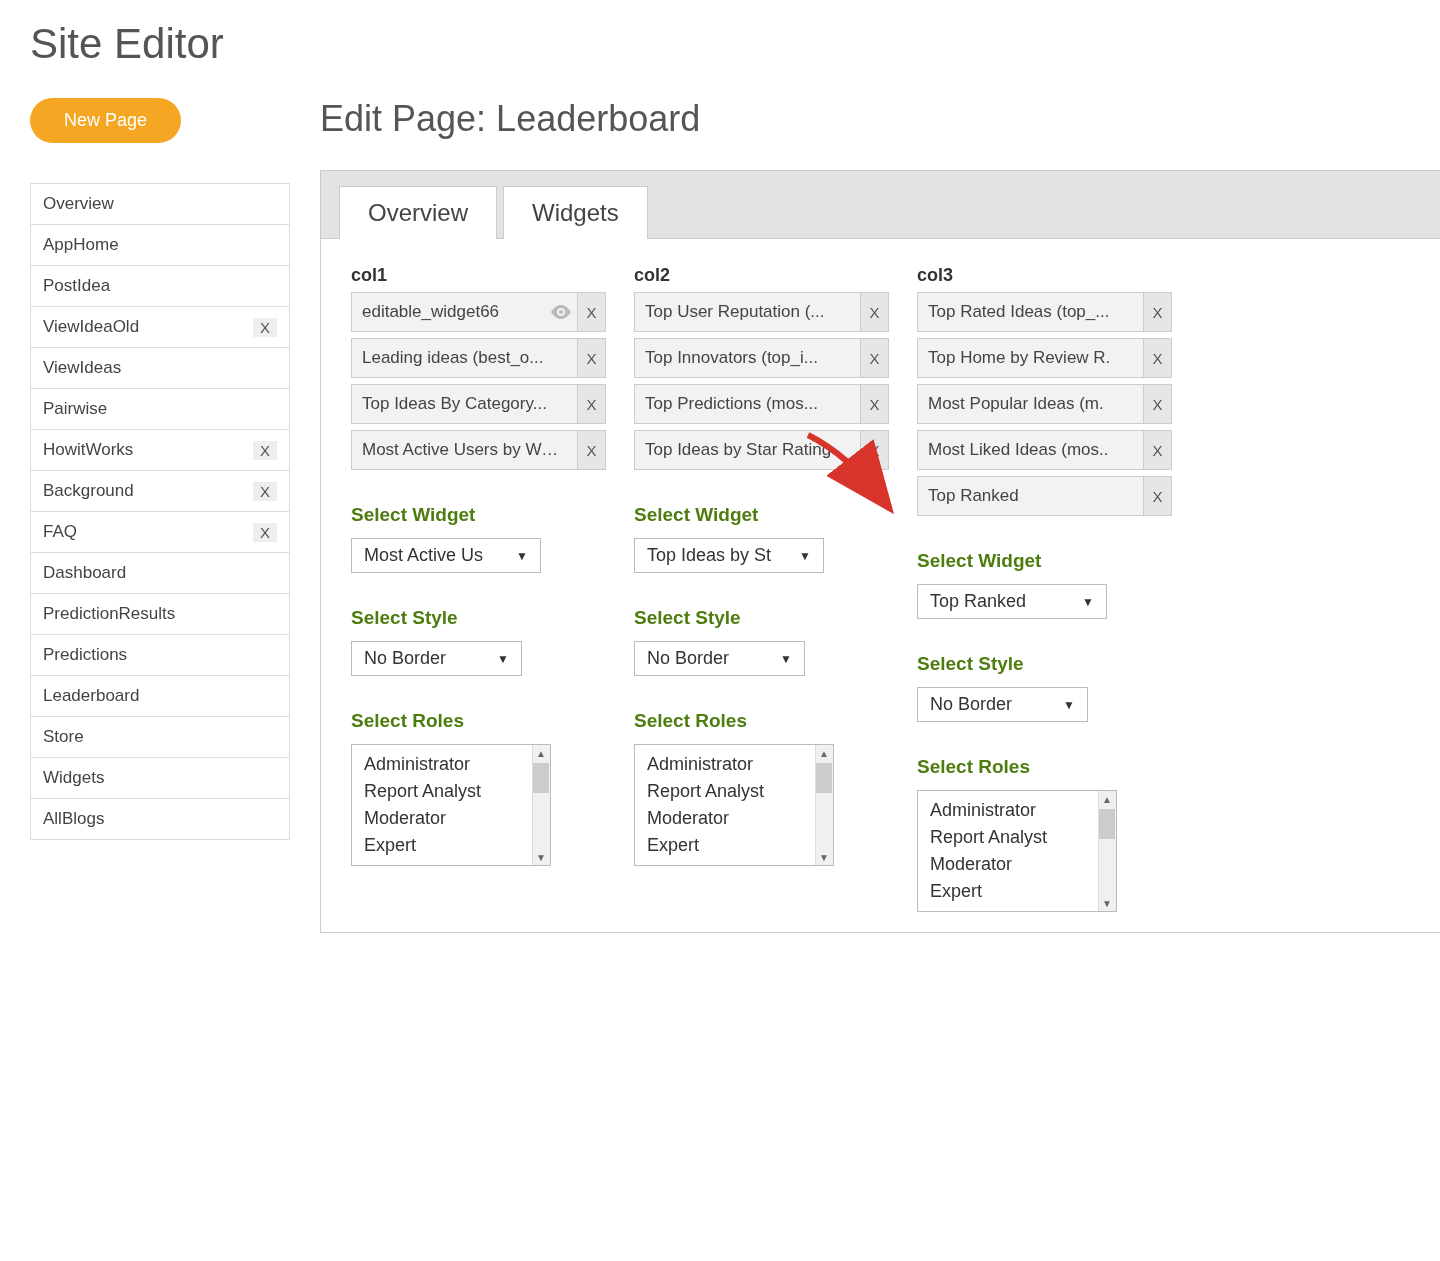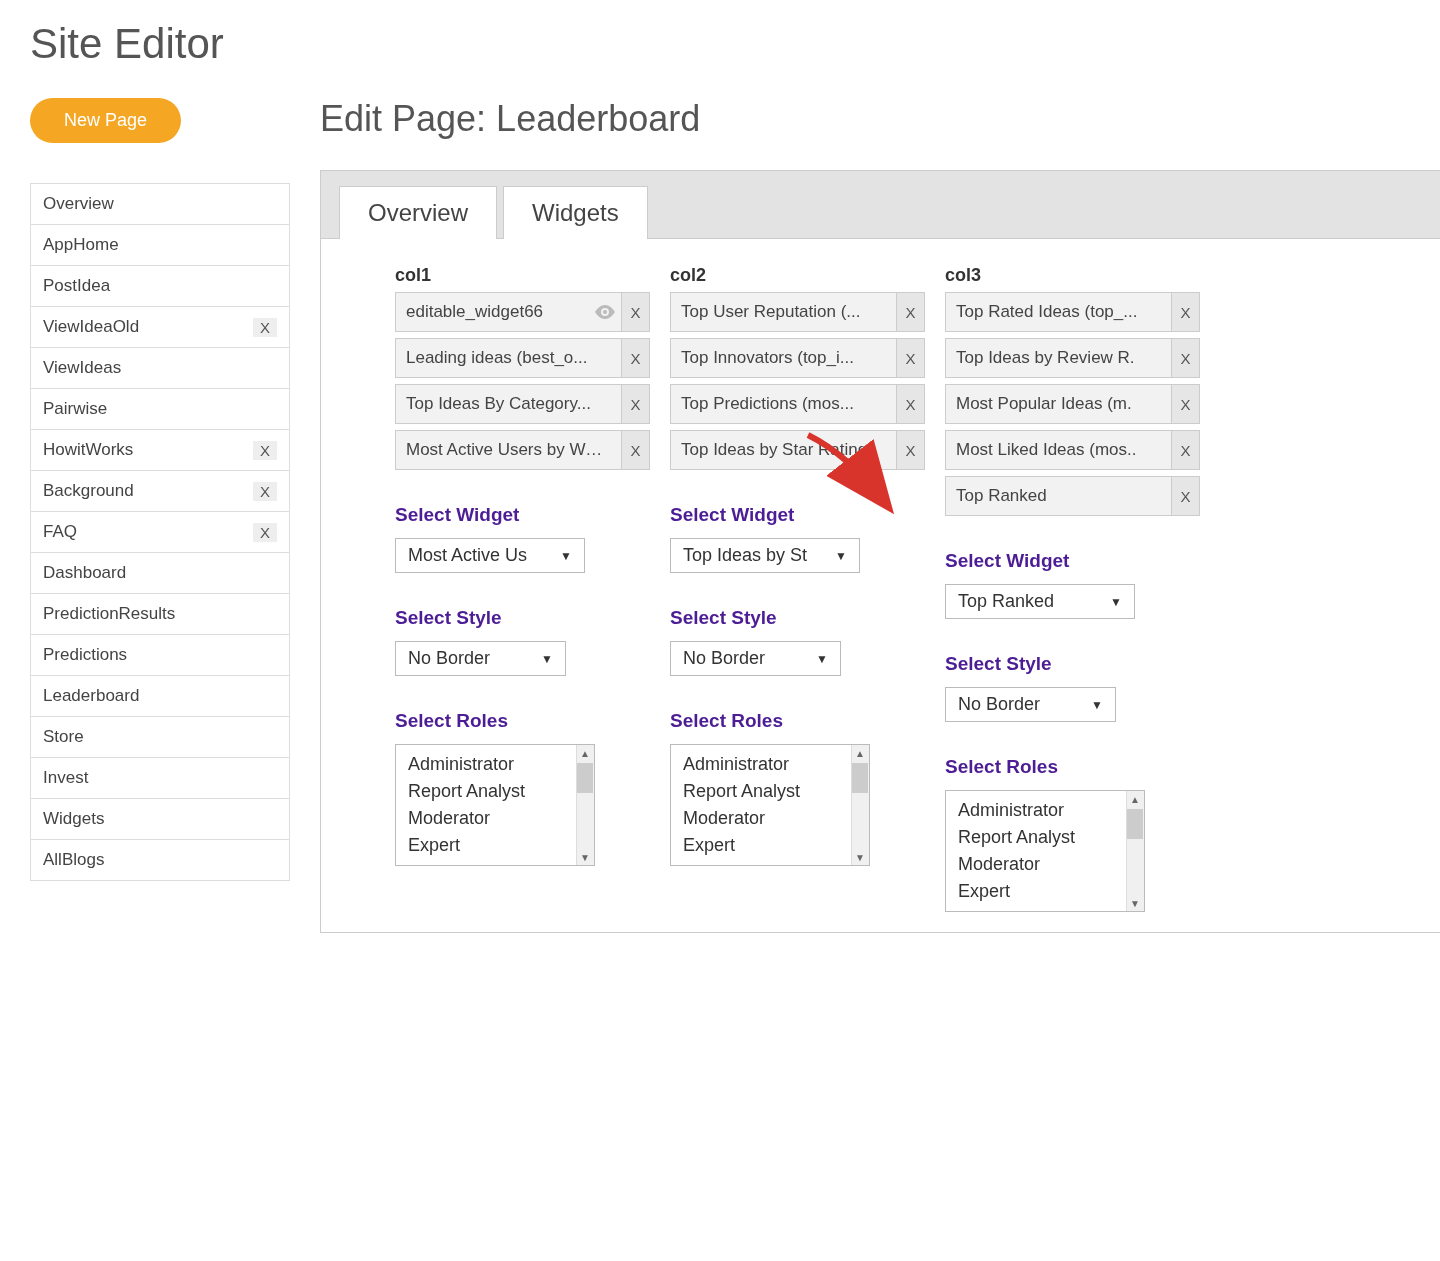--- a/index.html
+++ b/index.html
@@ -74,21 +74,21 @@
   font-size: 24px;
   color: #444;
   cursor: pointer;
   position: relative;
   top: 1px;
 }
 .tab.inactive {
   
 }
 .panel-body { padding: 26px 20px 20px 30px; }
-.cols { display: flex; gap: 20px; margin-left: 44px; }
+.cols { display: flex; gap: 28px; }
 .col { width: 255px; flex-shrink: 0; }
 .col-header { font-size: 18px; font-weight: 700; color: #333; margin-bottom: 6px; }
 .widget-box {
   display: flex;
   align-items: center;
   background: #f2f2f2;
   border: 1px solid #ccc;
   height: 40px;
   margin-bottom: 6px;
   font-size: 17px;
@@ -116,21 +116,21 @@
 }
 .eye-icon {
   width: 24px;
   color: #bbb;
   display: flex;
   align-items: center;
   justify-content: center;
   margin-right: 4px;
 }
 .form-section { margin-top: 34px; }
-.form-label { font-size: 19px; font-weight: 700; color: #4c1d95; margin-bottom: 12px; }
+.form-label { font-size: 19px; font-weight: 700; color: #4d7c0f; margin-bottom: 12px; }
 .select-box {
   border: 1px solid #bbb;
   padding: 6px 12px;
   font-size: 18px;
   color: #333;
   display: flex;
   justify-content: space-between;
   align-items: center;
   cursor: pointer;
   background: #fff;
@@ -231,23 +231,20 @@
           <span>PredictionResults</span>
         </div>
         <div class="nav-item">
           <span>Predictions</span>
         </div>
         <div class="nav-item">
           <span>Leaderboard</span>
         </div>
         <div class="nav-item">
           <span>Store</span>
-        </div>
-        <div class="nav-item">
-          <span>Invest</span>
         </div>
         <div class="nav-item">
           <span>Widgets</span>
         </div>
         <div class="nav-item">
           <span>AllBlogs</span>
         </div>
       </div>
   </div>
 
@@ -364,21 +361,21 @@
                   </div>
                 </div>
               </div>
               <div class="col">
                 <div class="col-header">col3</div>
                 <div class="widget-box">
                   <div class="widget-label">Top Rated Ideas (top_...</div>
                   <div class="widget-x">X</div>
                 </div>
                 <div class="widget-box">
-                  <div class="widget-label">Top Ideas by Review R.</div>
+                  <div class="widget-label">Top Home by Review R.</div>
                   <div class="widget-x">X</div>
                 </div>
                 <div class="widget-box">
                   <div class="widget-label">Most Popular Ideas (m.</div>
                   <div class="widget-x">X</div>
                 </div>
                 <div class="widget-box">
                   <div class="widget-label">Most Liked Ideas (mos..</div>
                   <div class="widget-x">X</div>
                 </div>

